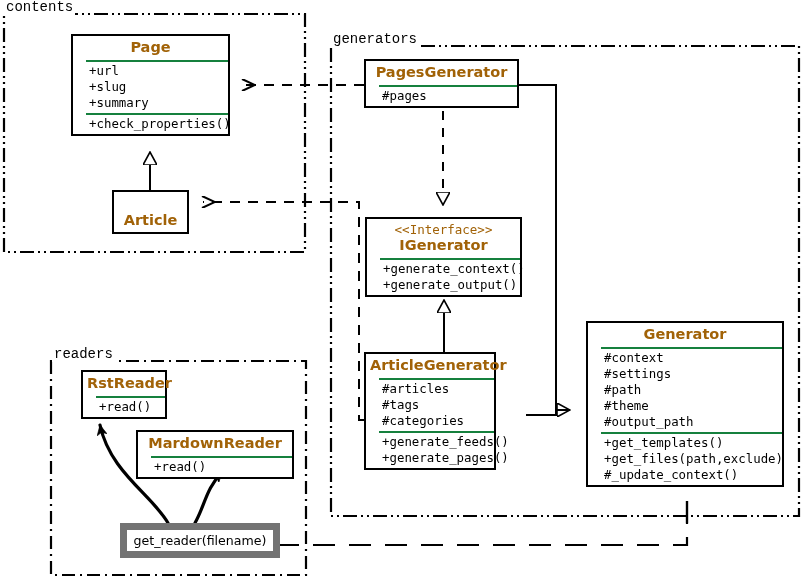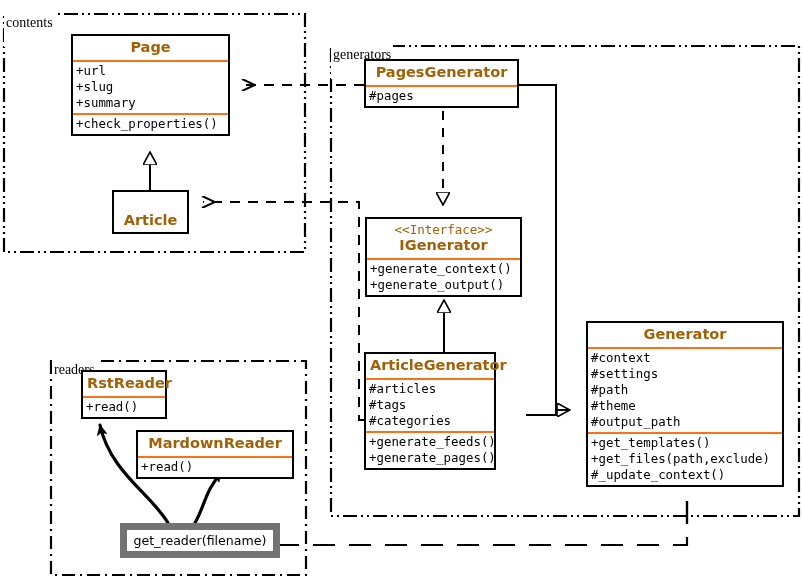--- a/index.html
+++ b/index.html
@@ -41,21 +41,22 @@
     line-height: 1.15;
   }
   .uml-stereotype {
     display: block;
     font-weight: normal;
     font-size: 12.5px;
     font-family: "DejaVu Sans Mono", monospace;
     line-height: 1.2;
   }
   .uml-sep {
-    border-top: 2px solid #f97316;
+    border-top: 2px solid #15803d;
+    margin-left: 13px;
   }
   .uml-compartment {
     box-sizing: border-box;
     padding: 1px 2px 2px 3px;
   }
   .uml-member {
     font-family: "DejaVu Sans Mono", monospace;
     font-size: 12.4px;
     line-height: 16px;
     color: #000;
@@ -71,25 +72,25 @@
     justify-content: center;
     font-family: "DejaVu Sans", sans-serif;
     font-size: 12.6px;
     color: #000;
     z-index: 5;
     margin-left: 24px;
   }
   
   .pkg-label {
     position: absolute;
-    font-family: Liberation Serif, serif;
+    font-family: Liberation Mono, monospace;
     font-size: 14px;
     color: #000;
     background: #fff;
-    padding: 16px 2px;
+    padding: 0 2px;
     z-index: 4;
     white-space: nowrap;
   }
 </style>
 </head>
 <body>
 
 <div id="canvas">
 
   <svg id="diagram-svg" viewBox="0 0 803 579" xmlns="http://www.w3.org/2000/svg">

